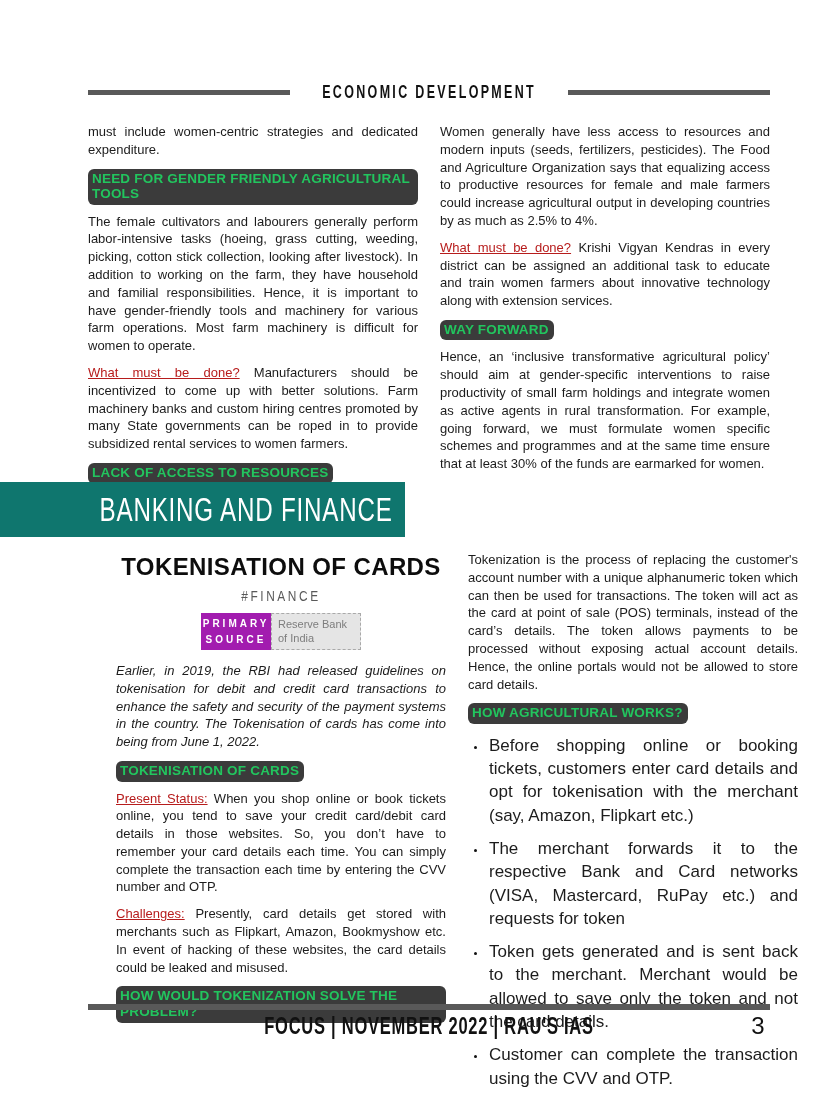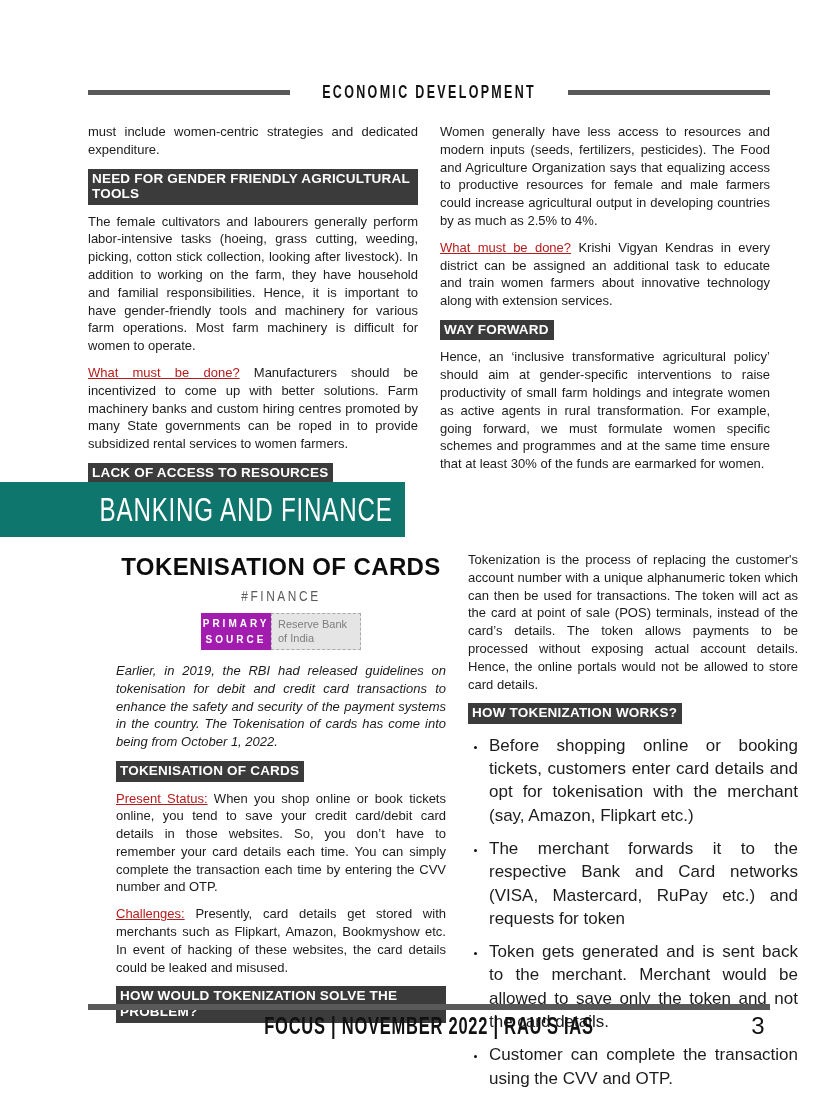--- a/index.html
+++ b/index.html
@@ -21,23 +21,24 @@
   
   .cols { position:absolute; left:88px; width:682px; display:flex; gap:22px; }
   .col  { width:330px; }
   .cols.economic { top:123px; }
   .cols.banking  { top:551px;margin-left:28px; }
   .p {
     font-size:13px; line-height:1.37; text-align:justify; margin:0 0 9px 0;
     color:#1c1c1c;
   }
   .h {
-    display:inline-block; background:#3b3b3b; color:#ffffff; font-weight:bold;
+    display:inline-block; background:#3b3b3b; color:#22c55e; font-weight:bold;
     font-size:13.5px; line-height:1.15; padding:2px 5px 3px 4px; margin:1px 0 8px 0;
     letter-spacing:0.2px;
+    border-radius:6px;
   }
   .lead { color:#b71c1c; text-decoration:underline; }
   
   .banner {
     position:absolute; top:482px; left:0; width:405px; height:55px;
     background:#0f766e; color:#ffffff; display:flex; align-items:center;
     justify-content:flex-end; box-sizing:border-box; padding-right:12px;
   }
   .banner .banner-title {
     font-size:31px; font-weight:normal; letter-spacing:1px; white-space:nowrap;
@@ -116,29 +117,29 @@
   </div>
 
   <div class="cols banking">
     <div class="col">
       <div class="article-title">TOKENISATION OF CARDS</div>
       <div class="hashtag">#FINANCE</div>
       <div class="source-row">
         <div class="source-label">PRIMARY SOURCE</div>
         <div class="source-value">Reserve Bank of India</div>
       </div>
-      <p class="p intro">Earlier, in 2019, the RBI had released guidelines on tokenisation for debit and credit card transactions to enhance the safety and security of the payment systems in the country.  The Tokenisation of cards has come into being from October 1, 2022.</p>
+      <p class="p intro">Earlier, in 2019, the RBI had released guidelines on tokenisation for debit and credit card transactions to enhance the safety and security of the payment systems in the country.  The Tokenisation of cards has come into being from June 1, 2022.</p>
       <div><span class="h">TOKENISATION OF CARDS</span></div>
       <p class="p"><span class="lead">Present Status:</span> <span>When you shop online or book tickets online, you tend to save your credit card/debit card details in those websites. So, you don’t have to remember your card details each time. You can simply complete the transaction each time by entering the CVV number and OTP.</span></p>
       <p class="p"><span class="lead">Challenges:</span> <span>Presently, card details get stored with merchants such as Flipkart, Amazon, Bookmyshow etc. In event of hacking of these websites, the card details could be leaked and misused.</span></p>
       <div><span class="h">HOW WOULD TOKENIZATION SOLVE THE PROBLEM?</span></div>
     </div>
     <div class="col">
       <p class="p">Tokenization is the process of replacing the customer's account number with a unique alphanumeric token which can then be used for transactions. The token will act as the card at point of sale (POS) terminals, instead of the card’s details. The token allows payments to be processed without exposing actual account details. Hence, the online portals would not be allowed to store card details.</p>
-      <div><span class="h">HOW TOKENIZATION WORKS?</span></div>
+      <div><span class="h">HOW AGRICULTURAL WORKS?</span></div>
       <ul class="bullets">
         <li>Before shopping online or booking tickets, customers enter card details and opt for tokenisation with the merchant (say, Amazon, Flipkart etc.)</li>
         <li>The merchant forwards it to the respective Bank and Card networks (VISA, Mastercard, RuPay etc.) and requests for token</li>
         <li>Token gets generated and is sent back to the merchant. Merchant would be allowed to save only the token and not the card details.</li>
         <li>Customer can complete the transaction using the CVV and OTP.</li>
         <li>Next time, the customer need not enter the card details. The Customer needs to select the saved token with the merchant to complete the transaction.</li>
       </ul>
     </div>
   </div>
 

